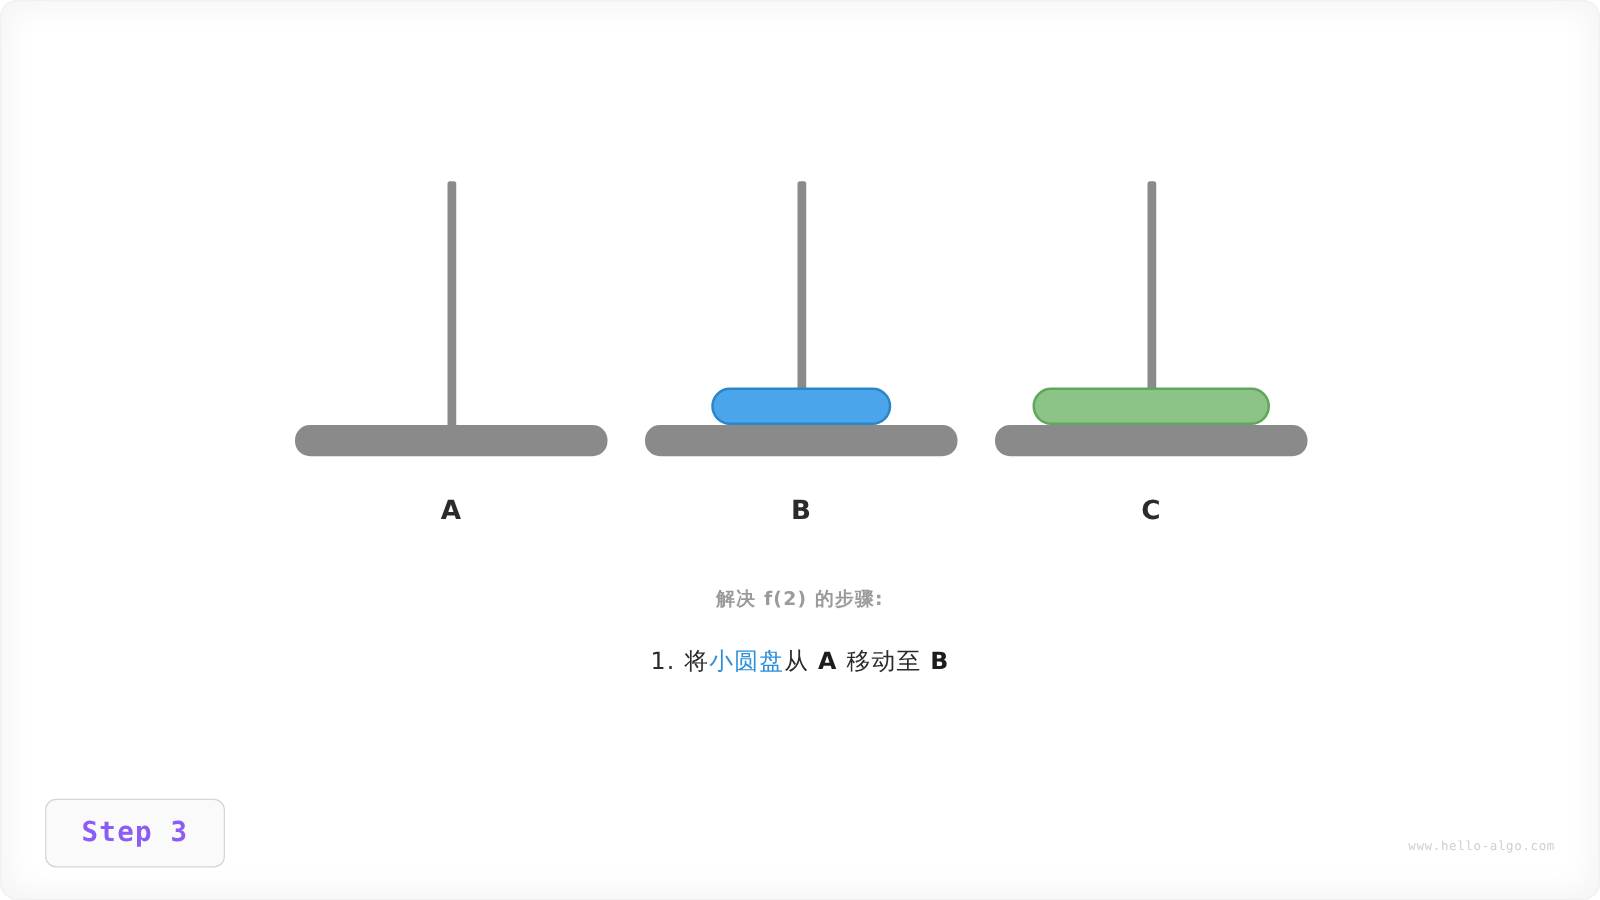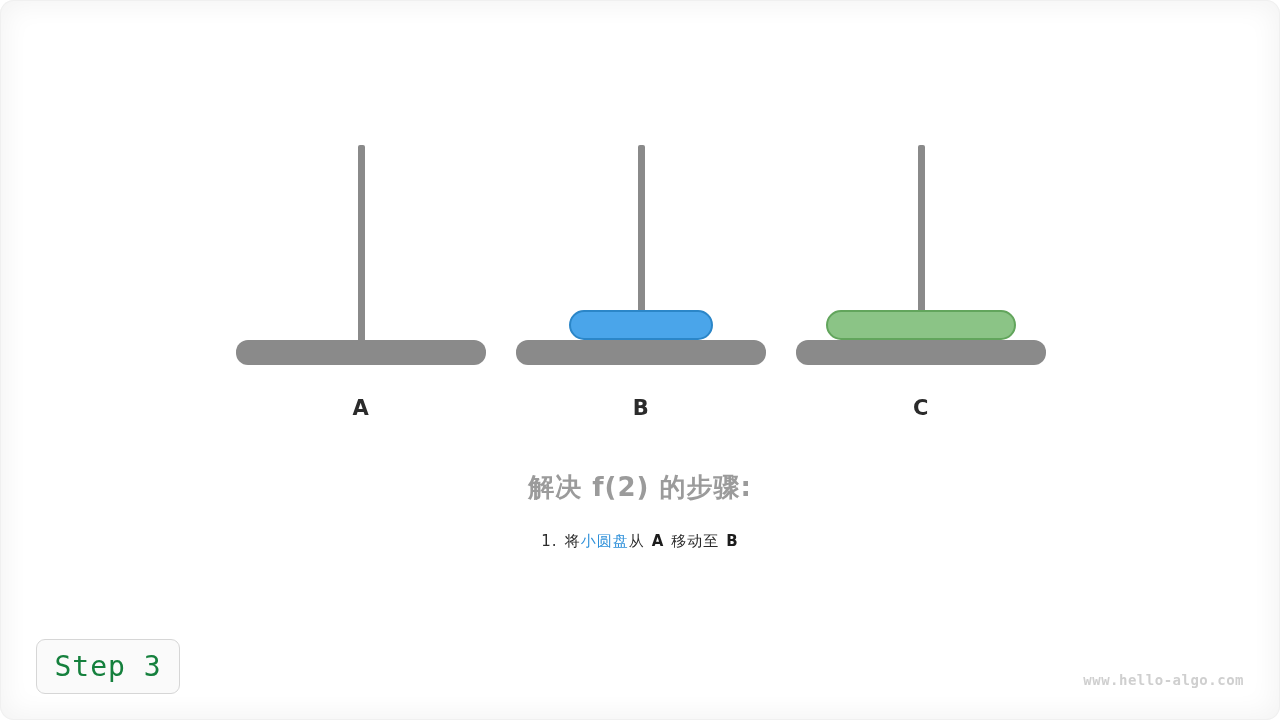--- a/index.html
+++ b/index.html
@@ -88,29 +88,29 @@
 
   
   #caption {
     position: absolute;
     left: 0;
     top: 470px;
     width: 1280px;
     text-align: center;
   }
   #caption-title {
-    font-size: 26px;
+    font-size: 15px;
     font-weight: bold;
     color: #9b9b9b;
     letter-spacing: 1px;
     margin-bottom: 21px;
   }
   .step-row {
     display: inline-block;
-    font-size: 15px;
+    font-size: 19px;
     color: #2b2b2b;
     letter-spacing: 1px;
     padding: 6px 14px;
     border-radius: 6px;
     margin: 0 0 2px 0;
     white-space: nowrap;
     text-align: center;
   }
   .step-row.highlight {
     background: #ececec;
@@ -133,36 +133,35 @@
     border: 1px solid #d6d6d6;
     border-radius: 9px;
     background: #fafafa;
     box-sizing: border-box;
     display: flex;
     align-items: center;
     justify-content: center;
   }
   #step-badge-label {
     font-family: "DejaVu Sans Mono", "Liberation Mono", monospace;
-    font-size: 28px;
-    font-weight: normal;
-    color: #15803d;
+    font-size: 22px;
+    font-weight: bold;
+    color: #8b5cf6;
     letter-spacing: 1px;
   }
 
   
   #watermark {
     position: absolute;
     right: 36px;
     top: 672px;
     font-family: "DejaVu Sans Mono", "Liberation Mono", monospace;
-    font-size: 14px;
+    font-size: 10px;
     color: #cfcfcf;
     letter-spacing: 0.5px;
-    font-weight: bold;
   }
 </style>
 </head>
 <body>
 
 <div id="canvas">
 
   <div class="tower" style="left:236px">
     <div class="rod"></div>
     <div class="base"></div>

